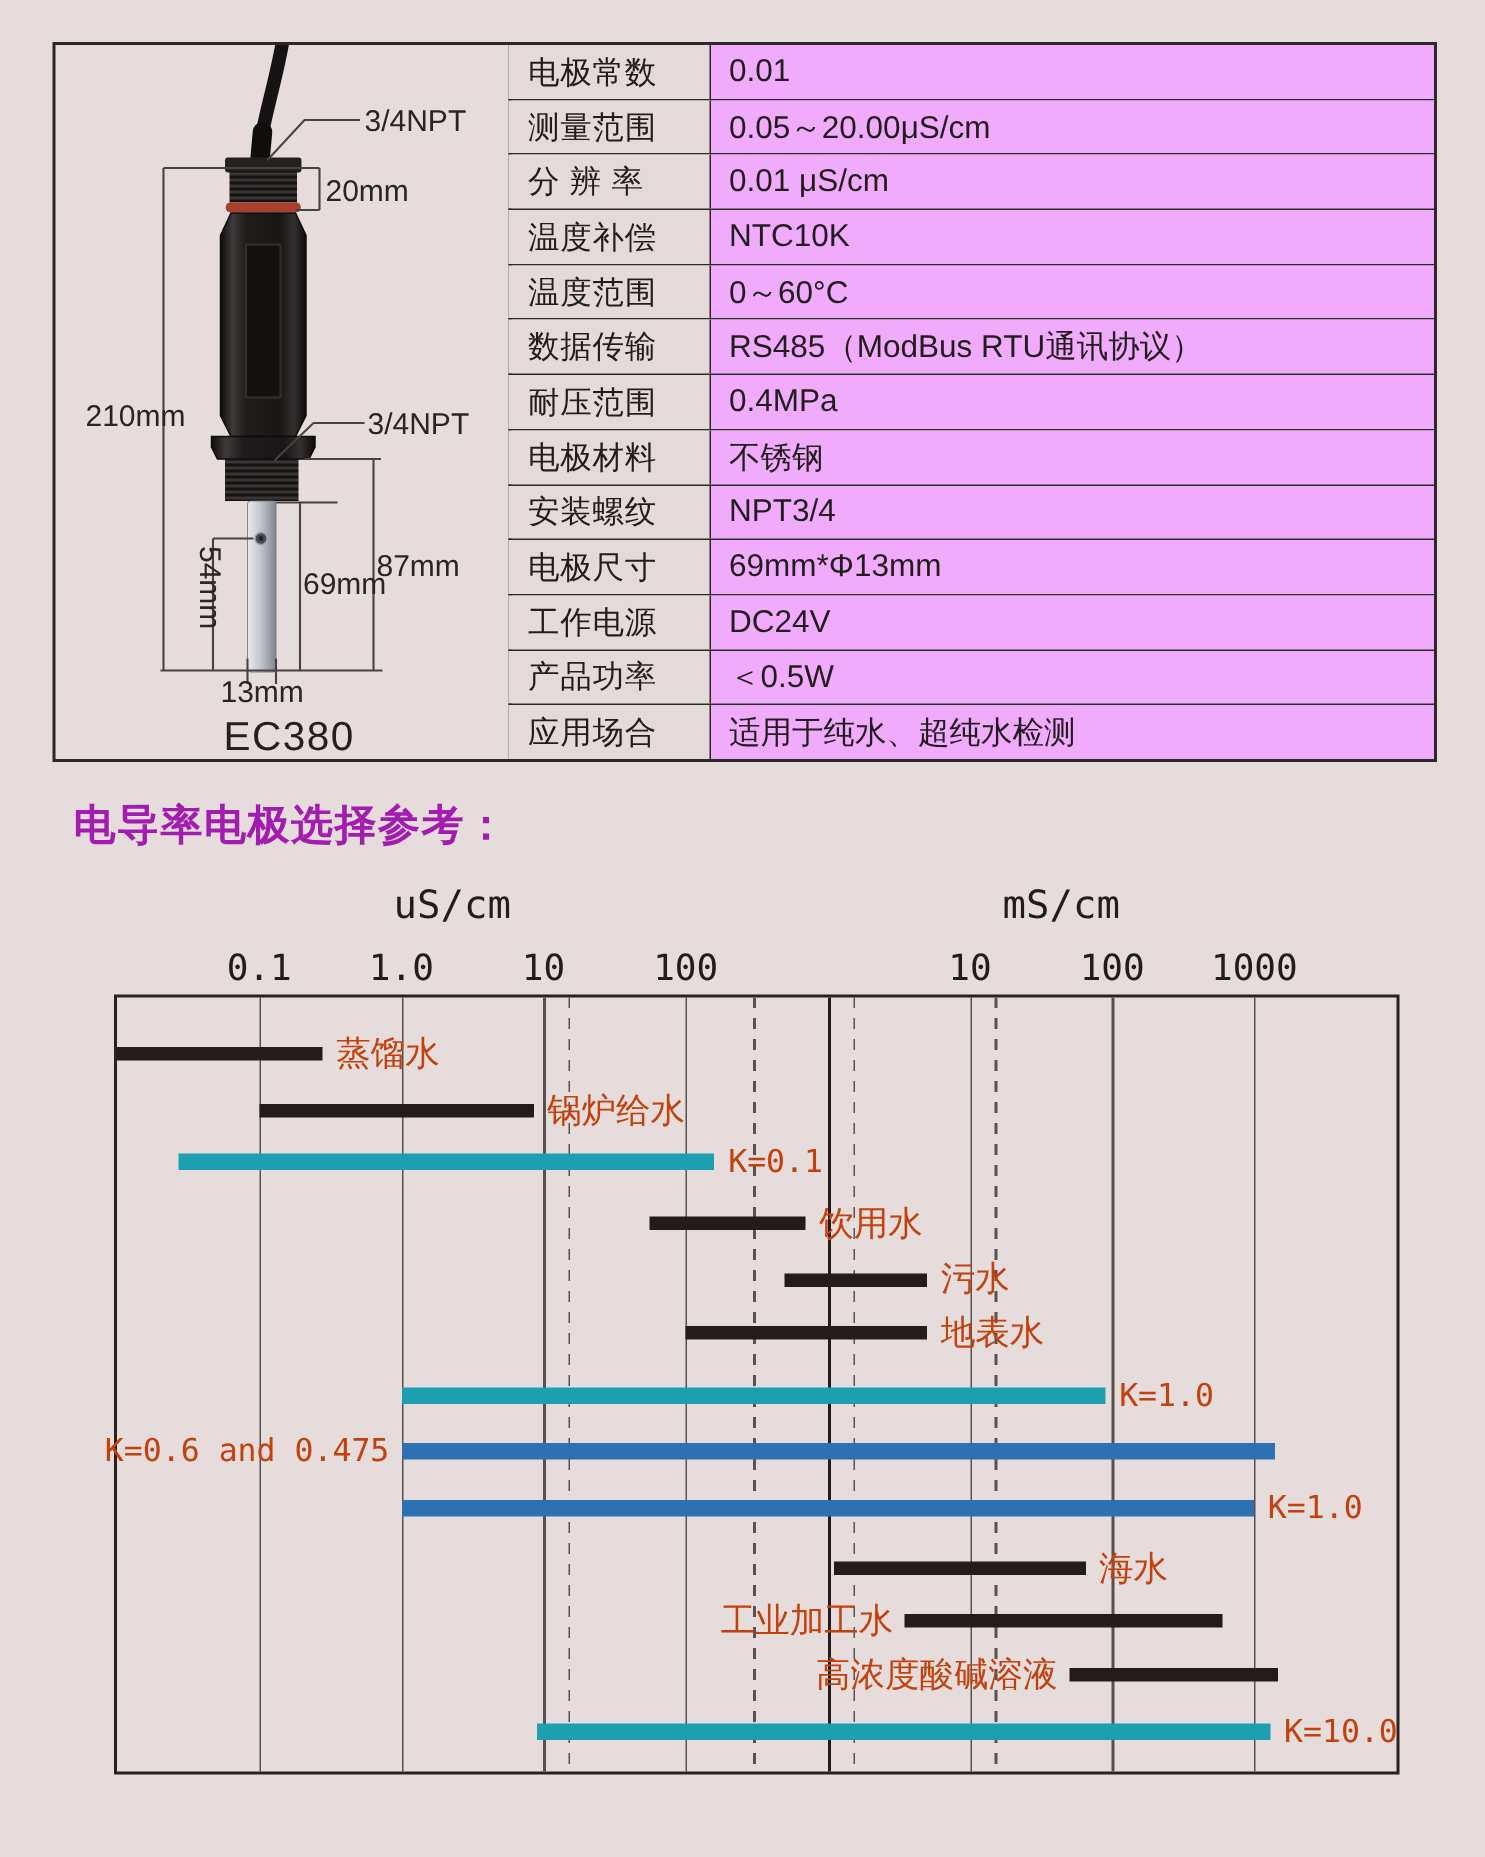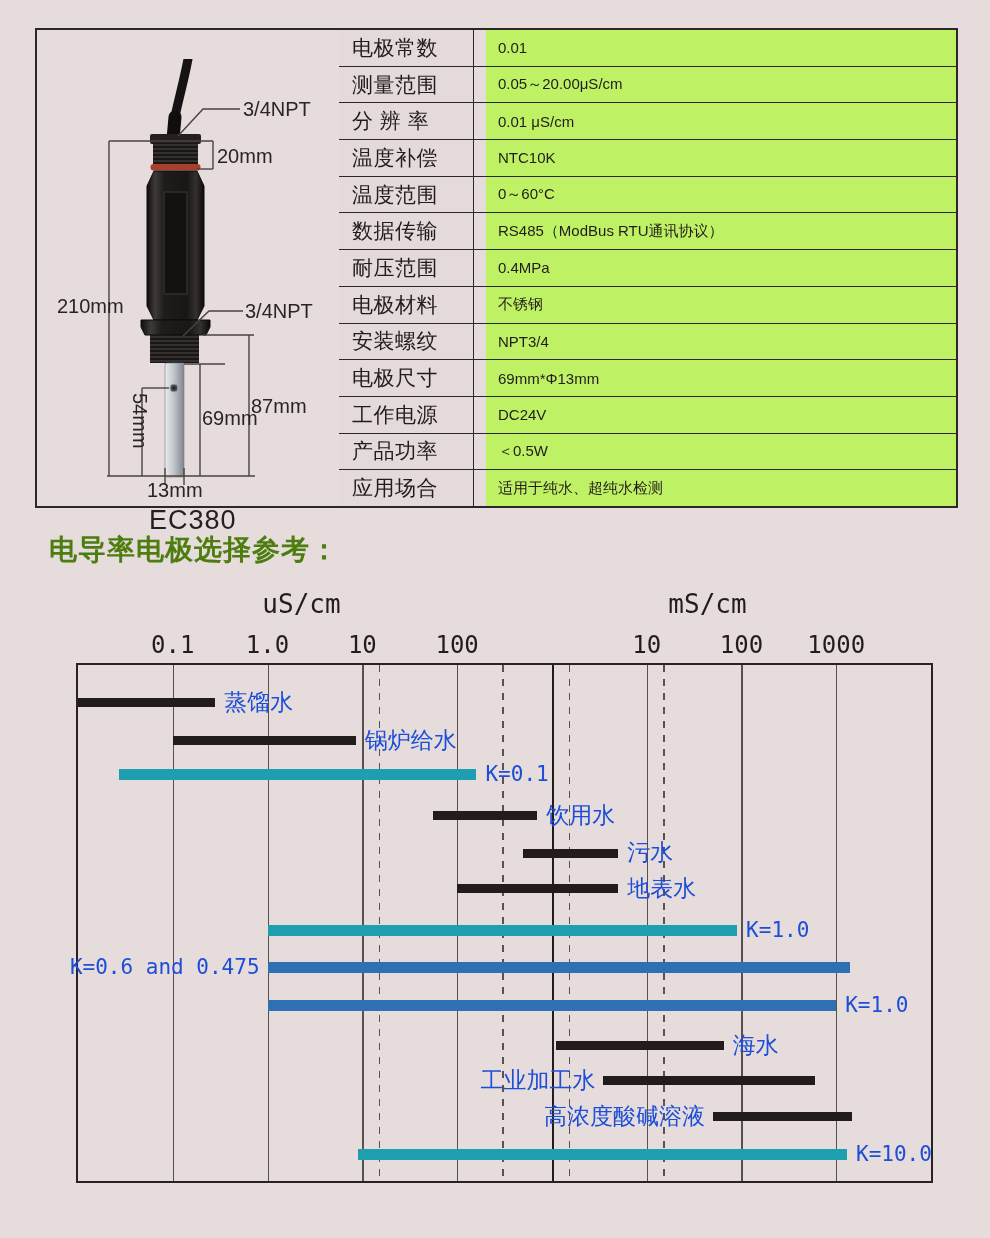--- a/index.html
+++ b/index.html
@@ -12,57 +12,57 @@
     overflow:hidden;
   }
   #app{position:absolute;inset:0;}
   *{box-sizing:border-box;}
 
   
   .spec-box{
     position:absolute;left:35px;top:28px;width:923px;height:480px;
     border:2.2px solid #2e2727;
   }
-  .sensor-cell{position:absolute;left:0;top:0;width:302px;height:100%;margin-top:29px;}
+  .sensor-cell{position:absolute;left:0;top:0;width:302px;height:100%;}
   .sensor-cell svg{display:block;}
   .spec-vdiv{position:absolute;top:0;bottom:0;width:1.8px;background:#2e2727;}
   .table-area{position:absolute;left:302px;top:0;right:0;bottom:0;display:flex;flex-direction:column;}
-  .spec-row{flex:1;display:flex;border-top:1.6px solid #2e2727;align-items:stretch;gap:12px;}
+  .spec-row{flex:1;display:flex;border-top:1.6px solid #2e2727;align-items:stretch;}
   .spec-row:first-child{border-top:none;}
   .spec-label{
     width:135px;flex:none;border-right:1.8px solid #2e2727;
     display:flex;align-items:center;padding-left:13px;
     font-size:21px;letter-spacing:.5px;background:#e3dad9;
   }
   .spec-value{
     flex:1;display:flex;align-items:center;padding-left:12px;
-    font-size:15px;background:#bef264;
+    font-size:21px;background:#f0abfc;
   }
 
   
   .section-title{
     position:absolute;left:49px;top:531px;
-    font-size:28px;font-weight:700;letter-spacing:1px;color:#4d7c0f;
+    font-size:28px;font-weight:700;letter-spacing:1px;color:#a21caf;
   }
 
   
   .chart-box{
     position:absolute;left:76px;top:663px;width:857px;height:520px;
     border:2.4px solid #2a2222;
   }
   .plot{position:absolute;inset:0;border-radius:12px;}
   .grid{position:absolute;top:0;bottom:0;width:1.2px;background:#57504e;}
   .grid.thick{width:2.6px;background:#221c1c;}
   .grid.dash{
     width:1.4px;background:repeating-linear-gradient(to bottom,#5a5150 0 7px,rgba(0,0,0,0) 7px 14px);
   }
   .bar{position:absolute;}
   .bar-label{
     position:absolute;height:28px;line-height:28px;white-space:nowrap;
-    font-size:23px;color:#1d4ed8;
+    font-size:23px;color:#c2410c;
   }
   .bar-label.mono{font-family:"DejaVu Sans Mono",monospace;font-size:21px;text-align:center;}
   .tick-label{
     position:absolute;top:-34px;transform:translateX(-50%);
     font-family:"DejaVu Sans Mono",monospace;font-size:24px;color:#221c1c;white-space:nowrap;
   }
   .unit-label{
     position:absolute;top:-76px;transform:translateX(-50%);
     font-family:"DejaVu Sans Mono",monospace;font-size:26px;color:#221c1c;white-space:nowrap;
   }

